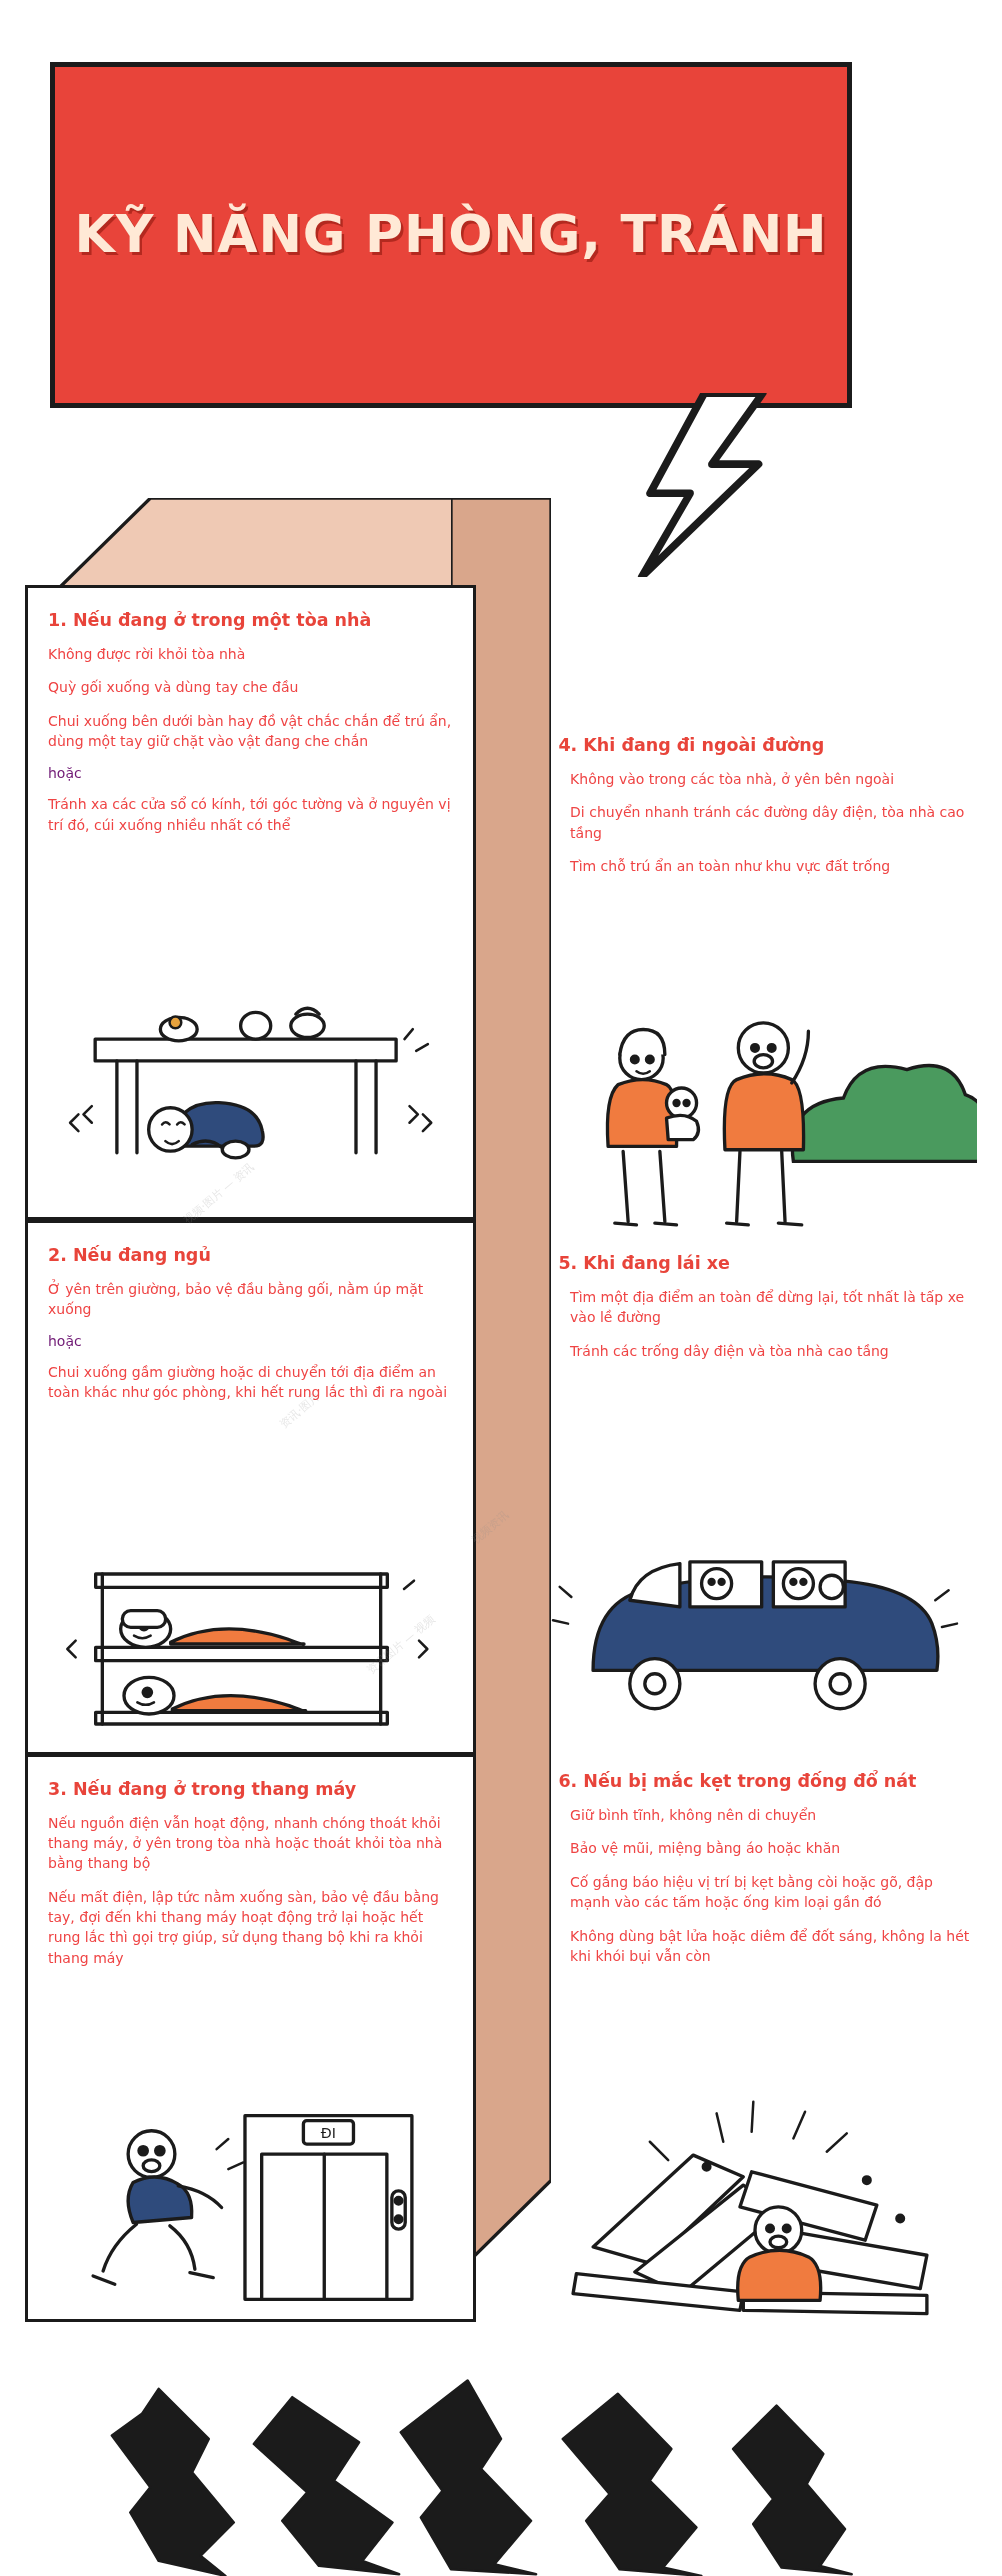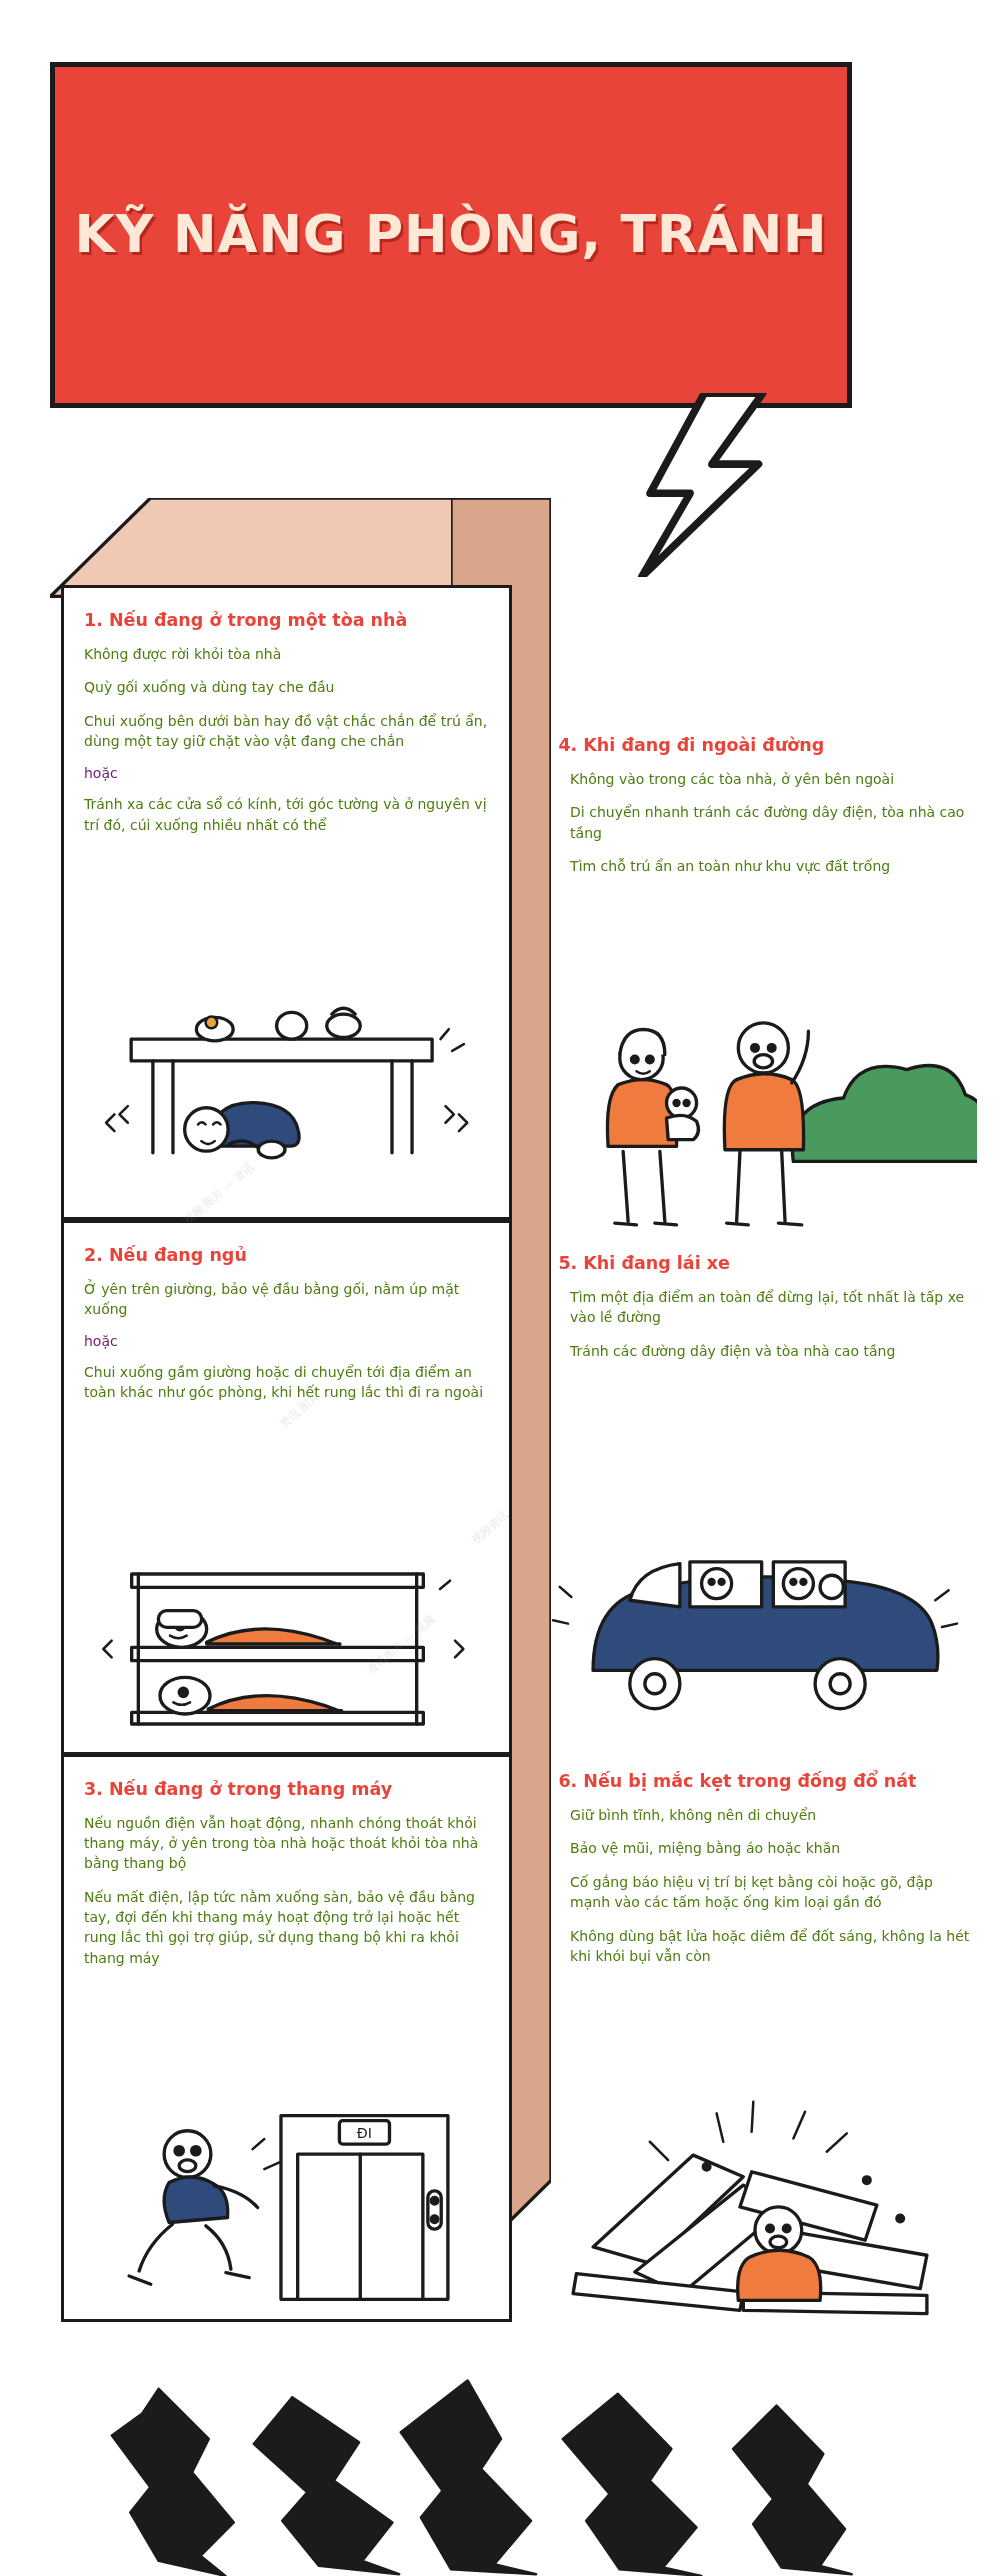--- a/index.html
+++ b/index.html
@@ -67,21 +67,21 @@
     height: 1781px;
   }
 
   
   .panel {
     position: absolute;
     box-sizing: border-box;
     background: #ffffff;
     border: 3.3px solid #1b1b1b;
   }
-  .panel-left { left: 25px; width: 451px; margin-left: 36px; }
+  .panel-left { left: 25px; width: 451px; }
   .panel-right { left: 535px; width: 447px; border: none; background: transparent; }
 
   .p1 { top: 585px; height: 635px; }
   .p2 { top: 1220px; height: 535px; }
   .p3 { top: 1754px; height: 568px; }
 
   .r4 { top: 735px; height: 518px; }
   .r5 { top: 1253px; height: 518px; }
   .r6 { top: 1771px; height: 568px; }
 
@@ -91,21 +91,21 @@
     color: #e8443a;
     margin: 0 0 11.7px 0;
     line-height: 1.25;
   }
   .panel-inner {
     padding: 22px 20px 0 20px;
   }
   .panel-right .panel-inner { padding: 0 8.4px 0 23.4px; }
   .line-txt {
     font-size: 14px;
-    color: #4d7c0f;
+    color: #ef4444;
     line-height: 1.45;
     margin: 0 0 13.4px 0;
   }
   .line-txt.indent { padding-left: 11.7px; }
   .or-txt {
     font-size: 14px;
     color: #701a75;
     margin: 0 0 13.4px 0;
   }
 
@@ -306,21 +306,21 @@
       <path d="M86 284 l26 2"></path>
       <path d="M134 284 l26 2"></path>
     </g>
   </svg>
 </div>
 
 <div class="panel panel-right r5">
   <div class="panel-inner">
     <h2 class="sec-title">5. Khi đang lái xe</h2>
     <p class="line-txt indent">Tìm một địa điểm an toàn để dừng lại, tốt nhất là tấp xe vào lề đường</p>
-    <p class="line-txt indent">Tránh các đường dây điện và tòa nhà cao tầng</p>
+    <p class="line-txt indent">Tránh các trống dây điện và tòa nhà cao tầng</p>
   </div>
   <svg class="illus" style="left:8.4px; top:267px; width:434px; height:234px;" viewBox="0 0 520 280">
     <g fill="none" stroke="#1b1b1b" stroke-width="4" stroke-linejoin="round" stroke-linecap="round">
 
       <path d="M60 180 q0 -80 60 -96 q110 -26 250 -10 q80 10 96 50 q10 26 6 56 z" fill="#2f4b7c"></path>
 
       <path d="M104 96 q10 -38 60 -44 l0 52 z" fill="#ffffff"></path>
       <rect x="176" y="50" width="86" height="54" fill="#ffffff"></rect>
       <rect x="276" y="50" width="86" height="54" fill="#ffffff"></rect>
 

